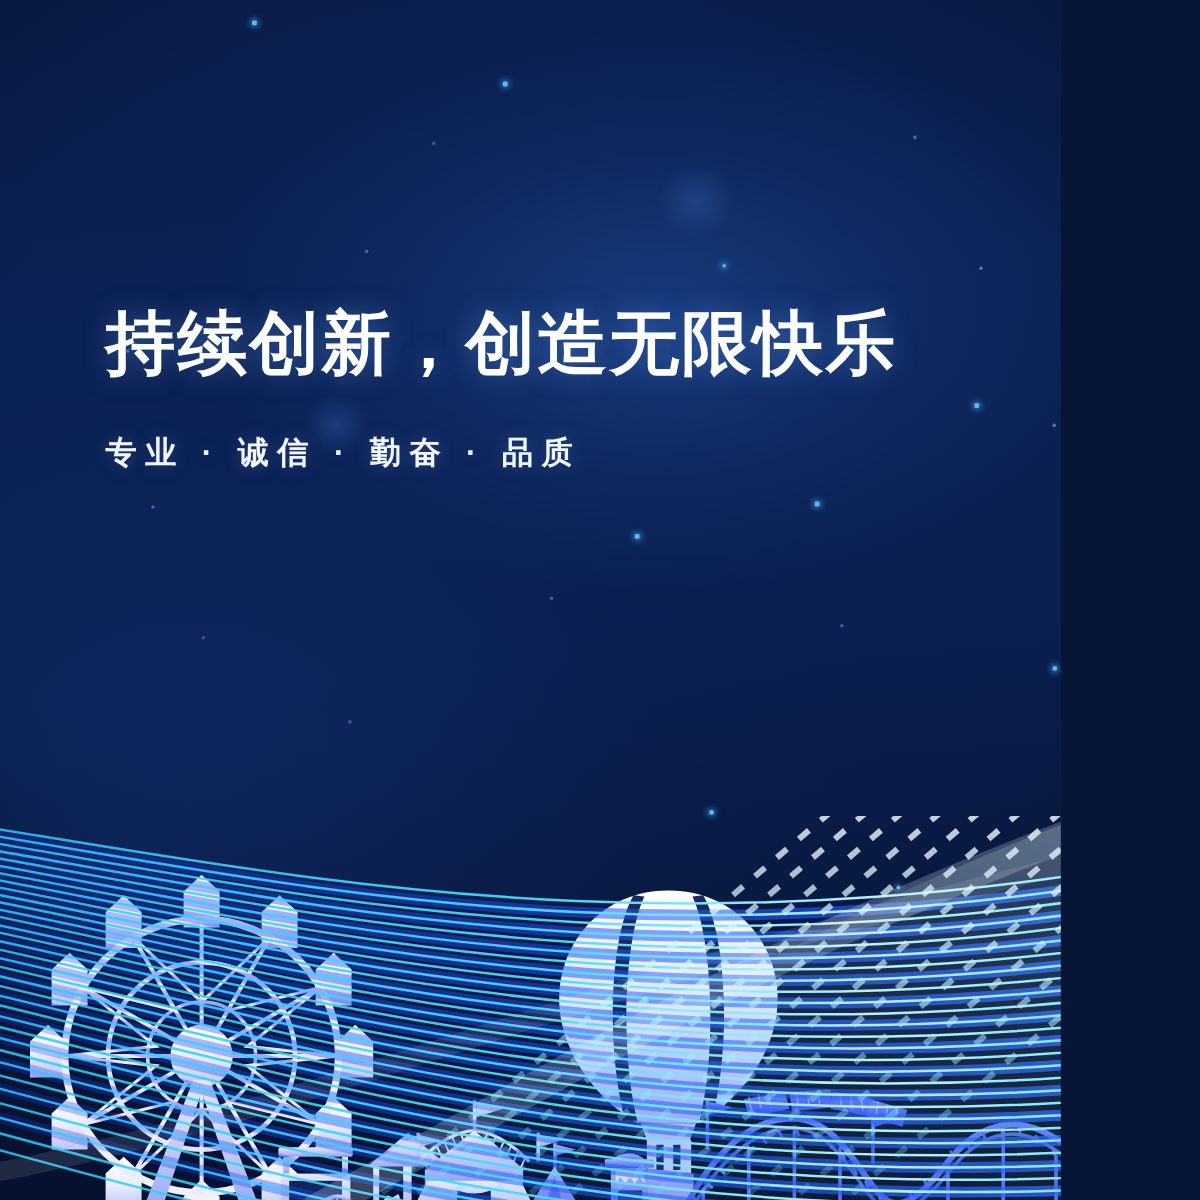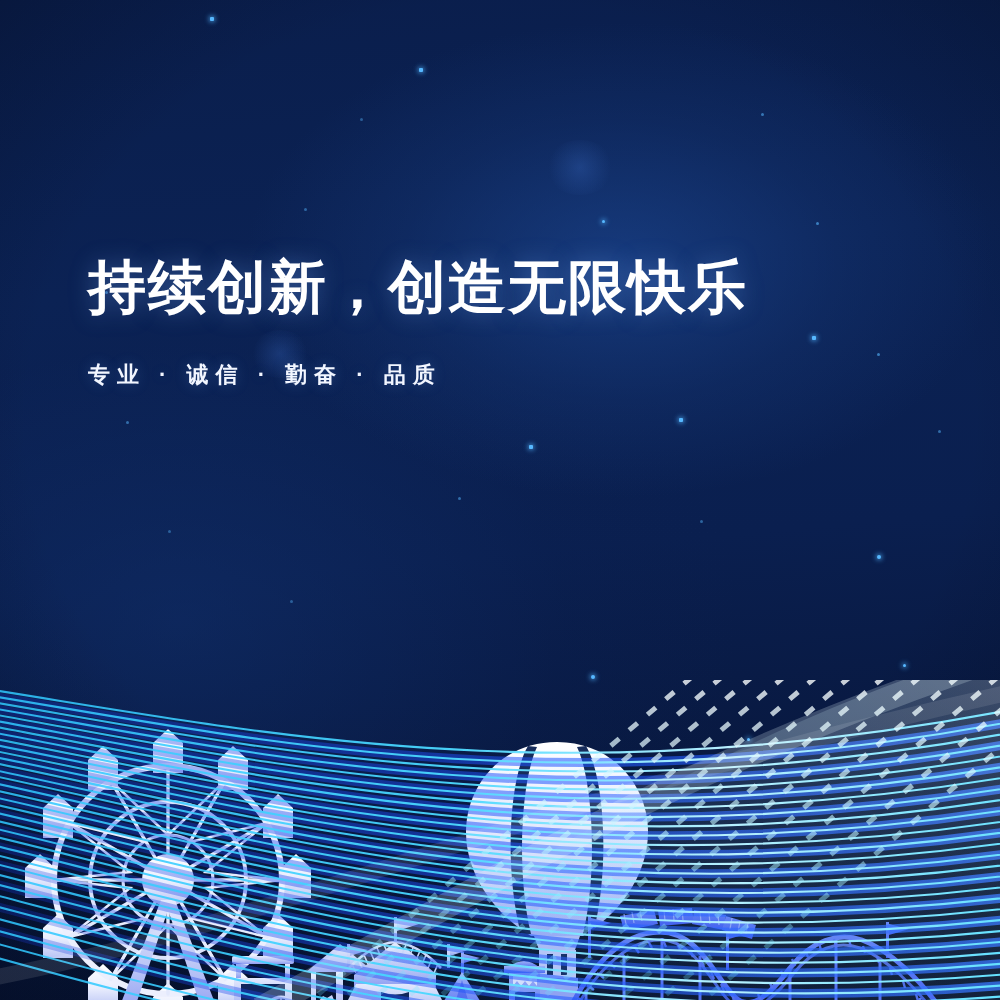--- a/index.html
+++ b/index.html
@@ -1,21 +1,21 @@
 <!DOCTYPE html>
 <html><head>
 <meta charset="utf-8">
 <title>Banner</title>
 <style>
   html,body{margin:0;padding:0;background:#071636;}
   body{font-family:"Liberation Sans","DejaVu Sans",sans-serif;}
 
   #stage{
     position:relative;
-    width:1000px;height:1000px;
+    width:884px;height:1000px;
     overflow:hidden;
     background:#0b1f4d;
   }
 
   
   .sky{
     position:absolute;inset:0;
     background:
       radial-gradient(ellipse 520px 330px at 62% 26%, rgba(32,78,158,0.55) 0%, rgba(25,62,130,0.28) 42%, rgba(10,32,80,0) 72%),
       radial-gradient(ellipse 700px 500px at 18% 62%, rgba(18,50,112,0.45) 0%, rgba(12,34,84,0.15) 55%, rgba(9,28,72,0) 80%),
@@ -38,21 +38,21 @@
   .copy{position:absolute;left:88px;top:258px;}
   .headline{
     font-size:58px;line-height:1;
     font-weight:bold;color:#ffffff;
     letter-spacing:2px;
     white-space:nowrap;
     text-shadow:0 0 22px rgba(120,175,255,.35);
   }
   .subline{
     margin-top:44px;
-    font-size:22px;font-weight:bold;color:#f2f6ff;
+    font-size:26px;font-weight:bold;color:#f2f6ff;
     letter-spacing:7px;white-space:nowrap;
     text-shadow:0 0 14px rgba(120,175,255,.25);
   }
 
   
   .scene{position:absolute;left:0;bottom:0;width:1000px;height:420px;}
   .scene svg{position:absolute;left:0;bottom:0;width:1000px;height:420px;display:block;}
 
   
   .wave{position:absolute;left:0;bottom:0;width:1000px;height:320px;

